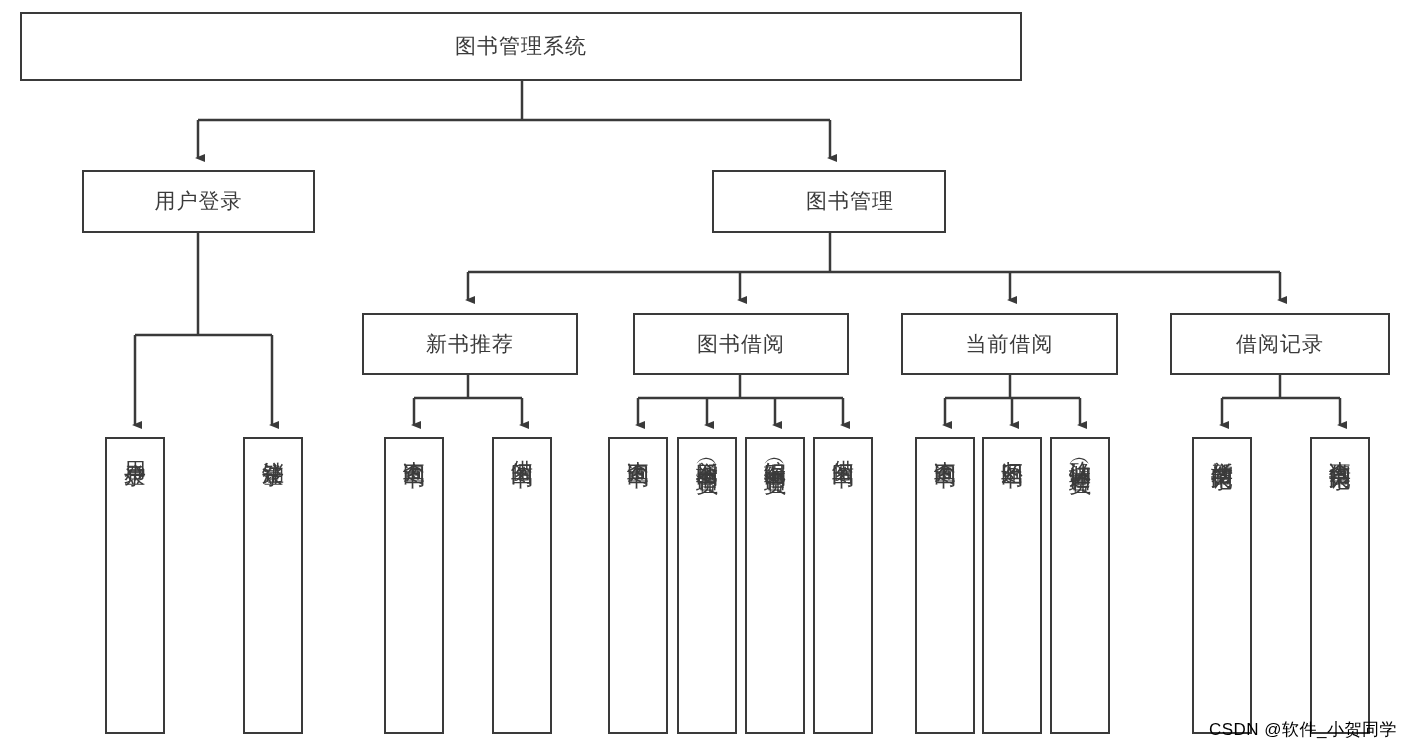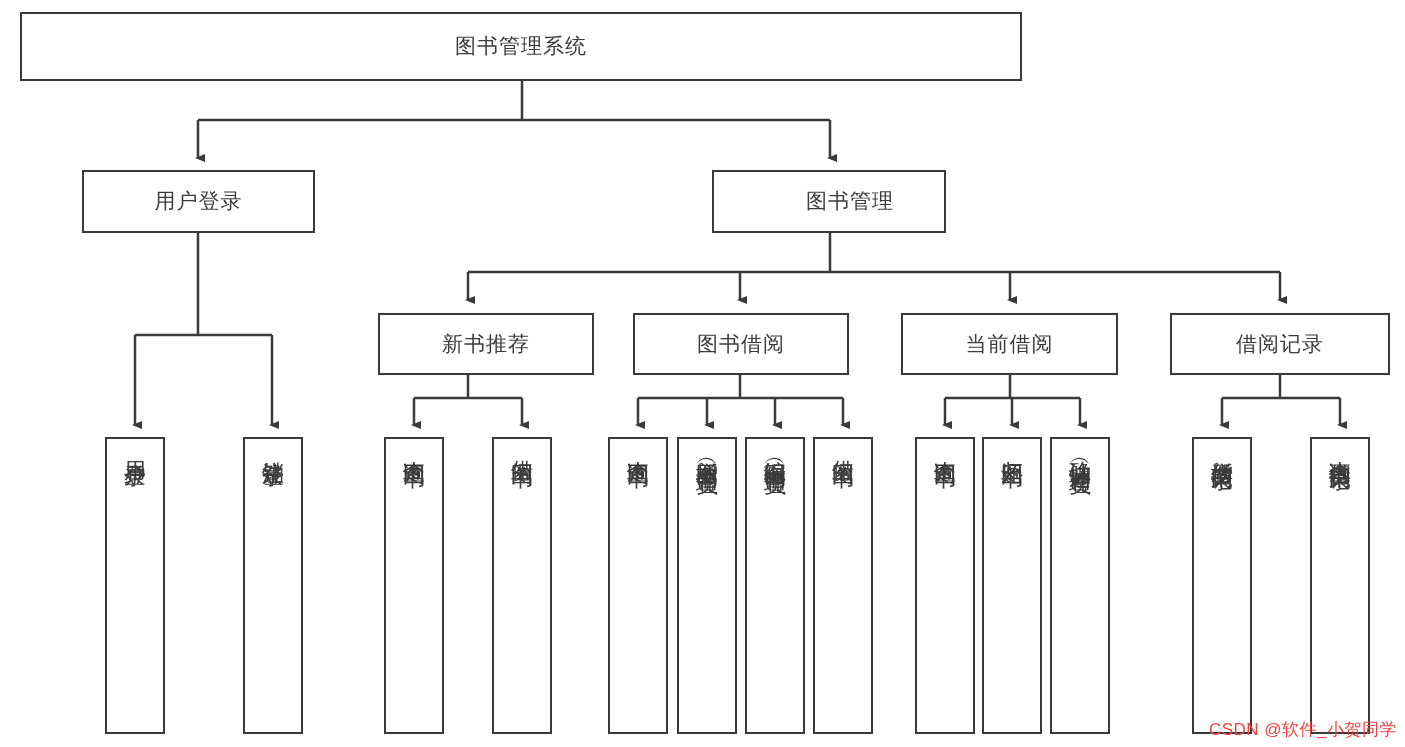--- a/index.html
+++ b/index.html
@@ -55,21 +55,21 @@
     letter-spacing: 2px;
     line-height: 1;
     white-space: nowrap;
     text-align: center;
   }
   .watermark {
     position: absolute;
     right: 8px;
     bottom: 6px;
     font-size: 17px;
-    color: #ef4444;
+    color: #000000;
     z-index: 5;
     white-space: nowrap;
     letter-spacing: 0.5px;
   }
 </style>
 </head>
 <body>
 
 <div id="canvas">
 
@@ -127,21 +127,21 @@
     <span class="label">图书管理系统</span>
   </div>
 
   <div class="node" style="left:82px; top:170px; width:233px; height:63px;">
     <span class="label">用户登录</span>
   </div>
   <div class="node" style="left:712px; top:170px; width:234px; height:63px;padding-left:42px;">
     <span class="label">图书管理</span>
   </div>
 
-  <div class="node" style="left:362px; top:313px; width:216px; height:62px;margin-left:16px;">
+  <div class="node" style="left:362px; top:313px; width:216px; height:62px;">
     <span class="label">新书推荐</span>
   </div>
   <div class="node" style="left:633px; top:313px; width:216px; height:62px;">
     <span class="label">图书借阅</span>
   </div>
   <div class="node" style="left:901px; top:313px; width:217px; height:62px;">
     <span class="label">当前借阅</span>
   </div>
   <div class="node" style="left:1170px; top:313px; width:220px; height:62px;">
     <span class="label">借阅记录</span>

